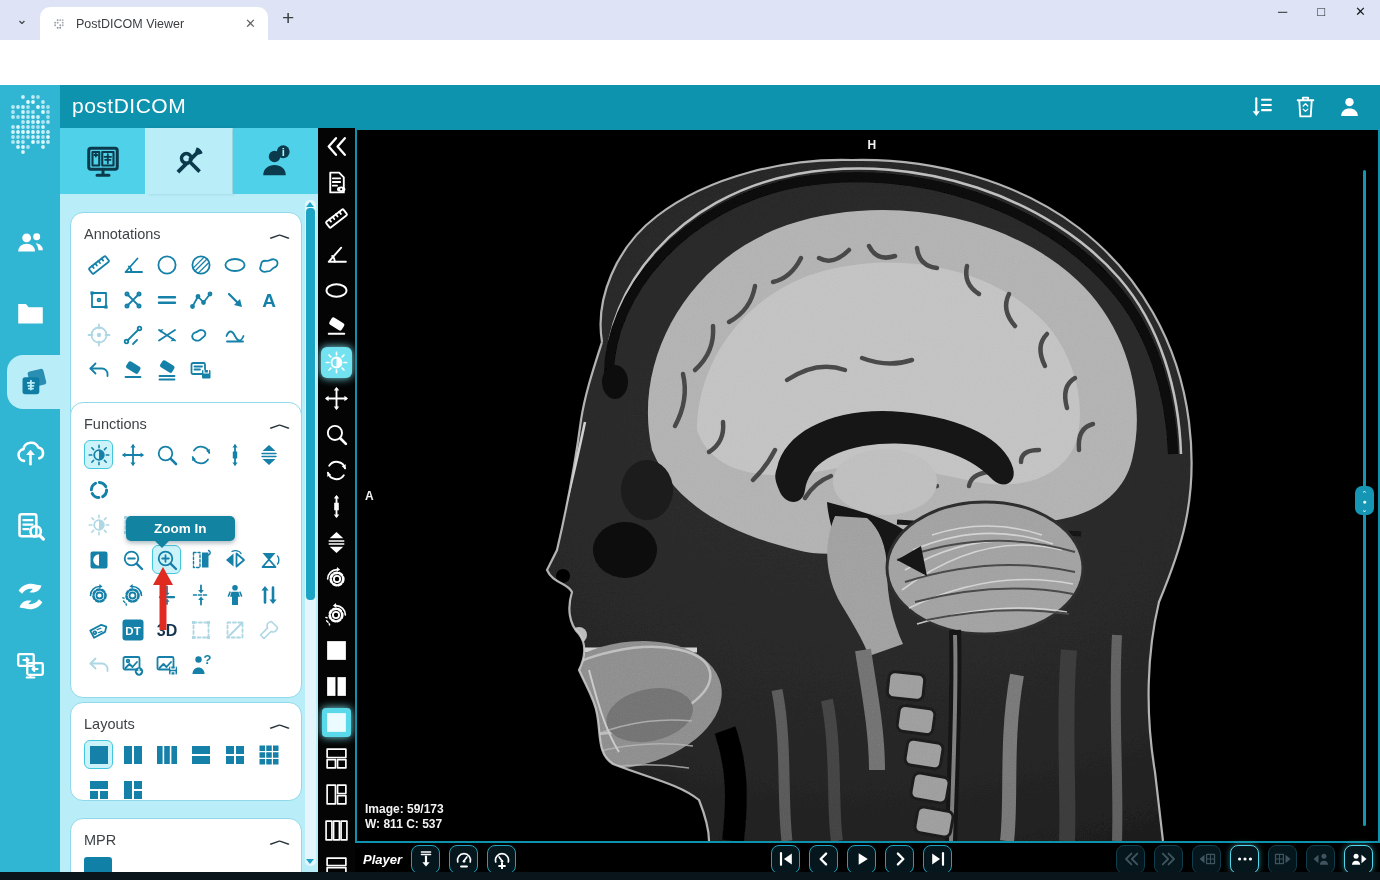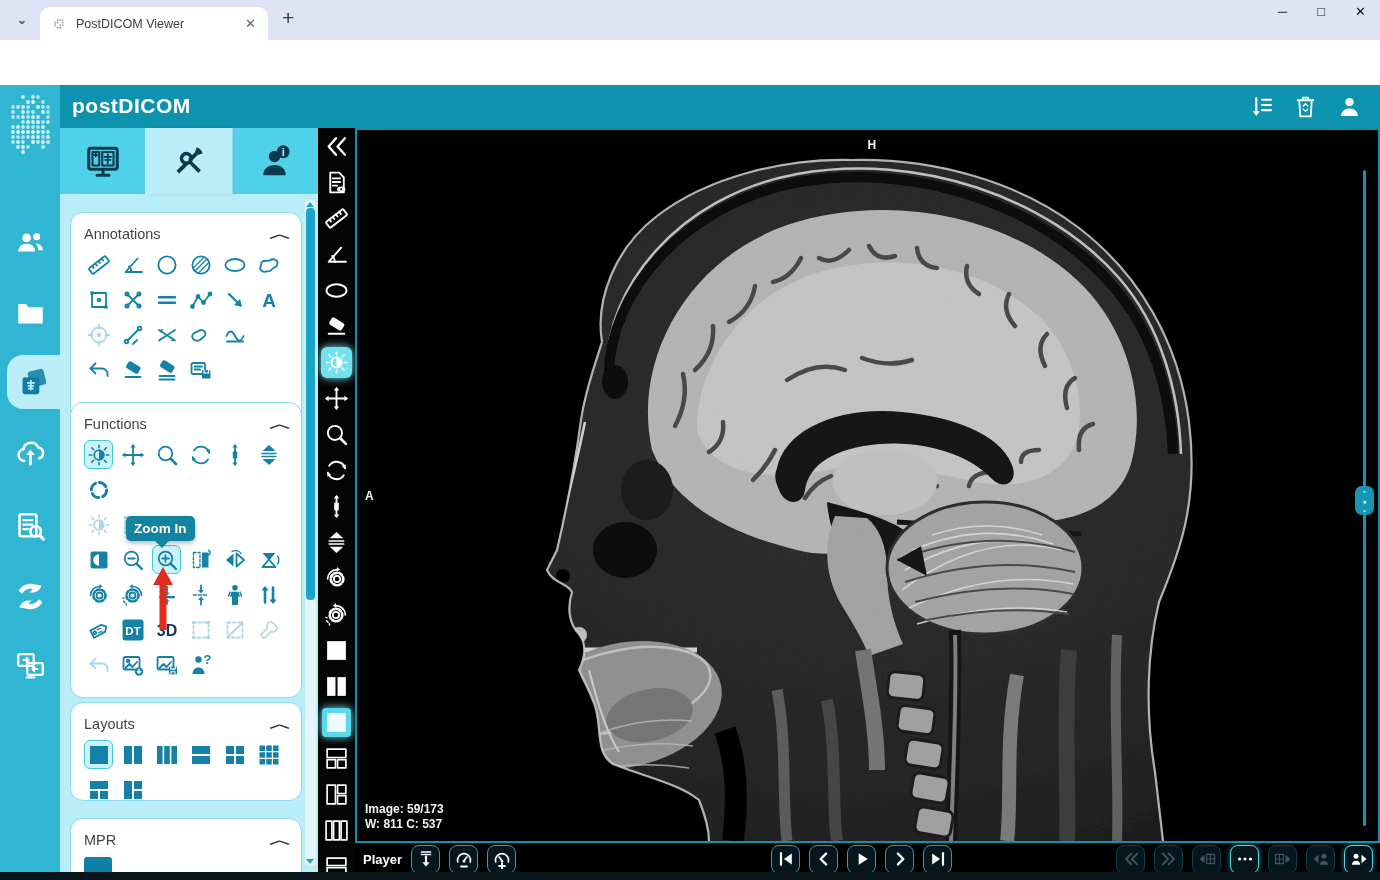--- a/index.html
+++ b/index.html
@@ -19,21 +19,21 @@
   .wctrls span{display:inline-block;}
   #navbar{position:absolute;left:0;top:40px;width:1380px;height:45px;background:#ffffff;
           border-bottom:1px solid #d7dbe8;}
   .navic{position:absolute;top:52px;width:20px;height:20px;}
   #urlbar{position:absolute;left:122px;top:47px;width:1046px;height:31px;border-radius:16px;
           background:#eef1f8;display:flex;align-items:center;}
   #urltext{font-size:13.5px;color:#202124;margin-left:6px;flex:1;}
   .avatar{position:absolute;left:1307px;top:49px;width:27px;height:27px;border-radius:50%;background:#d4e4fc;}
   
   #appheader{position:absolute;left:60px;top:85px;width:1320px;height:43px;background:#0e93ae;}
-  #applogo{position:absolute;left:12px;top:9px;color:#fff;font-size:21px;font-weight:bold;letter-spacing:.5px;}
+  #applogo{position:absolute;left:12px;top:9px;color:#fff;font-size:21px;font-weight:normal;letter-spacing:.5px;}
   #patienttitle{position:absolute;left:0;top:12px;width:1320px;text-align:center;color:#fff;
                 font-size:15px;font-weight:bold;letter-spacing:.3px;}
   #headeractions{position:absolute;right:18px;top:9px;display:flex;gap:19px;}
   #headeractions .icn{width:25px;height:25px;color:#fff;}
   
   #rail{position:absolute;left:0;top:85px;width:60px;height:787px;background:#30b5d3;}
   #raillogo{position:absolute;left:5px;top:4px;width:50px;height:72px;}
   .railitem{position:absolute;left:0;width:60px;height:54px;display:flex;align-items:center;justify-content:center;color:#fff;}
   .railitem .icn{width:31px;height:31px;}
   .railitem.active{background:#b9edf8;border-radius:16px 0 0 16px;left:7px;width:53px;color:#0f7da4;}
@@ -52,39 +52,39 @@
   .ibx.hl{background:#cdf3fa;border:1.5px solid #43c7de;}
   .ibx.dis{color:#aed7e4;}
   .ibx.navy{color:#16344e;}
   .icn svg{width:100%;height:100%;display:block;}
   
   #pscroll{position:absolute;right:2px;top:72px;width:11px;height:666px;background:#e4f6fb;border-radius:5px;}
   #pscrollthumb{position:absolute;left:1px;top:8px;width:9px;height:392px;background:#1ca4c4;border-radius:4px;}
   .scrarrow{position:absolute;left:1px;width:0;height:0;border-left:4.5px solid transparent;border-right:4.5px solid transparent;}
   
   #tooltip{position:absolute;left:66px;top:388px;background:#1283a0;color:#fff;font-size:13.5px;font-weight:bold;
-           padding:5px 8px;border-radius:5px;box-shadow:0 2px 5px rgba(0,40,60,.35);z-index:30;}
+           padding:5px 28px;border-radius:5px;box-shadow:0 2px 5px rgba(0,40,60,.35);z-index:30;}
   #tooltip:after{content:"";position:absolute;left:28px;bottom:-7px;border-left:8px solid transparent;border-right:8px solid transparent;border-top:8px solid #1283a0;}
   #redarrow{position:absolute;left:92px;top:438px;z-index:31;}
   
   #toolcol{position:absolute;left:318px;top:128px;width:37px;height:744px;background:#040404;overflow:hidden;}
   .tslot{width:37px;height:36px;display:flex;align-items:center;justify-content:center;color:#fff;}
   .tslot .icn{width:25px;height:25px;}
   .tslot.hl .hwrap{background:#72e2f1;border-radius:6px;box-shadow:0 0 9px #7ee9f6;width:31px;height:31px;display:flex;align-items:center;justify-content:center;}
   .tslot.sel .hwrap{background:#59d9ea;border-radius:4px;box-shadow:0 0 9px #7ee9f6;width:29px;height:29px;display:flex;align-items:center;justify-content:center;color:#eafcff;}
   
   #viewer{position:absolute;left:355px;top:128px;width:1025px;height:715px;background:#000;
           border:2px solid #0e93ae;box-sizing:border-box;overflow:hidden;}
   #mrisvg{position:absolute;left:0;top:0;}
   .ovl{position:absolute;color:#f2f2f2;font-size:12px;font-weight:bold;line-height:15.5px;text-shadow:0 0 2px #000;}
   #vslider{position:absolute;right:12px;top:40px;width:3px;height:656px;background:#1596b4;border-radius:2px;}
   #vhandle{position:absolute;right:-8px;top:316px;width:19px;height:29px;background:#1596b4;border-radius:7px;
            color:#eafcff;font-size:7px;line-height:8px;text-align:center;padding-top:4px;box-sizing:border-box;font-weight:bold;}
   
-  #playerbar{position:absolute;left:355px;top:843px;width:1025px;height:32px;background:#000;display:flex;align-items:center;}
+  #playerbar{position:absolute;left:355px;top:843px;width:1025px;height:32px;background:#000;display:flex;align-items:center;font-style:italic;}
   #playerlabel{color:#fff;font-size:13px;font-weight:bold;margin-left:8px;}
   .pbtn{width:29px;height:29px;border-radius:8px;border:1.6px solid #1ba2c0;box-sizing:border-box;background:#05161d;
         display:flex;align-items:center;justify-content:center;color:#fff;margin-left:9px;}
   .pbtn .icn{width:20px;height:20px;}
   .pbtn.dis{border-color:#0f3d4b;color:#3f545e;}
   .pbtn.bright{border-color:#53d6ea;box-shadow:0 0 6px rgba(90,220,240,.5);}
   #pgleft{display:flex;}
   #pgcenter{display:flex;position:absolute;left:407px;}
   #pgright{display:flex;position:absolute;right:7px;}
   #bottomstrip{position:absolute;left:0;top:872px;width:1380px;height:8px;background:#0a141b;}

